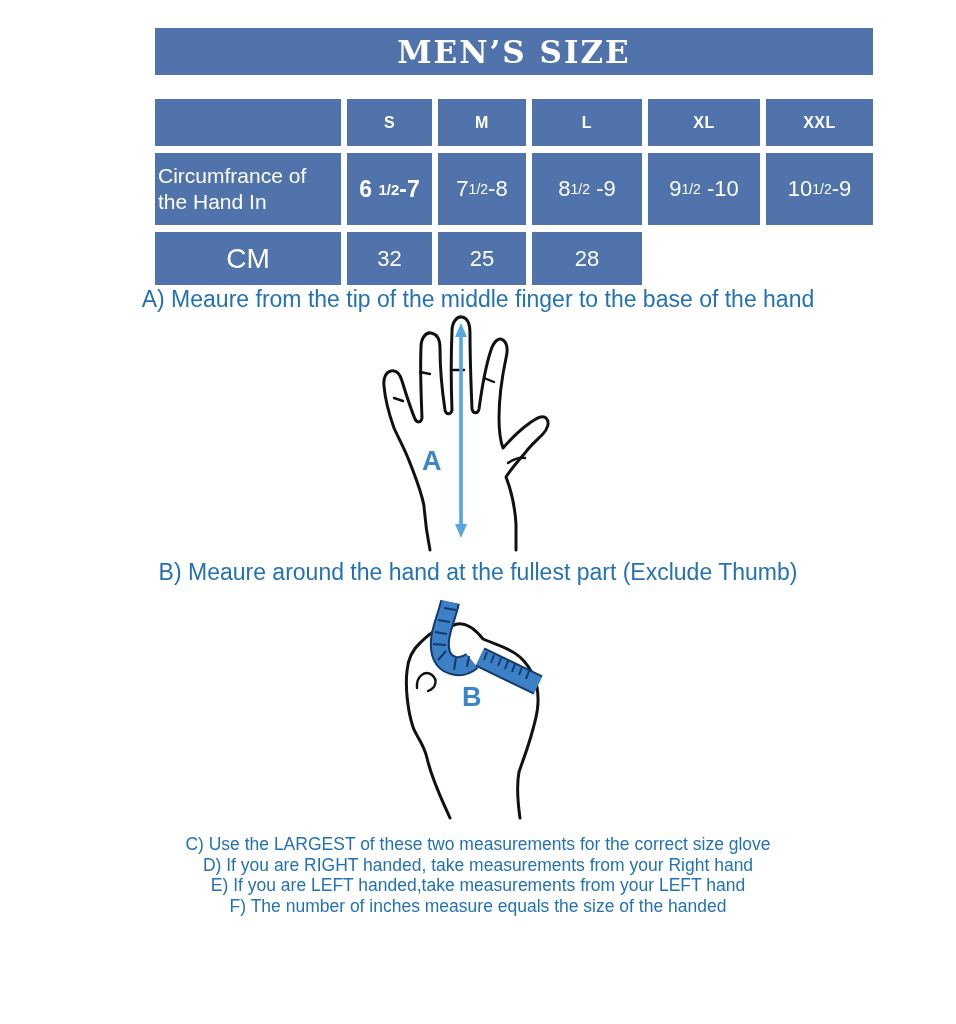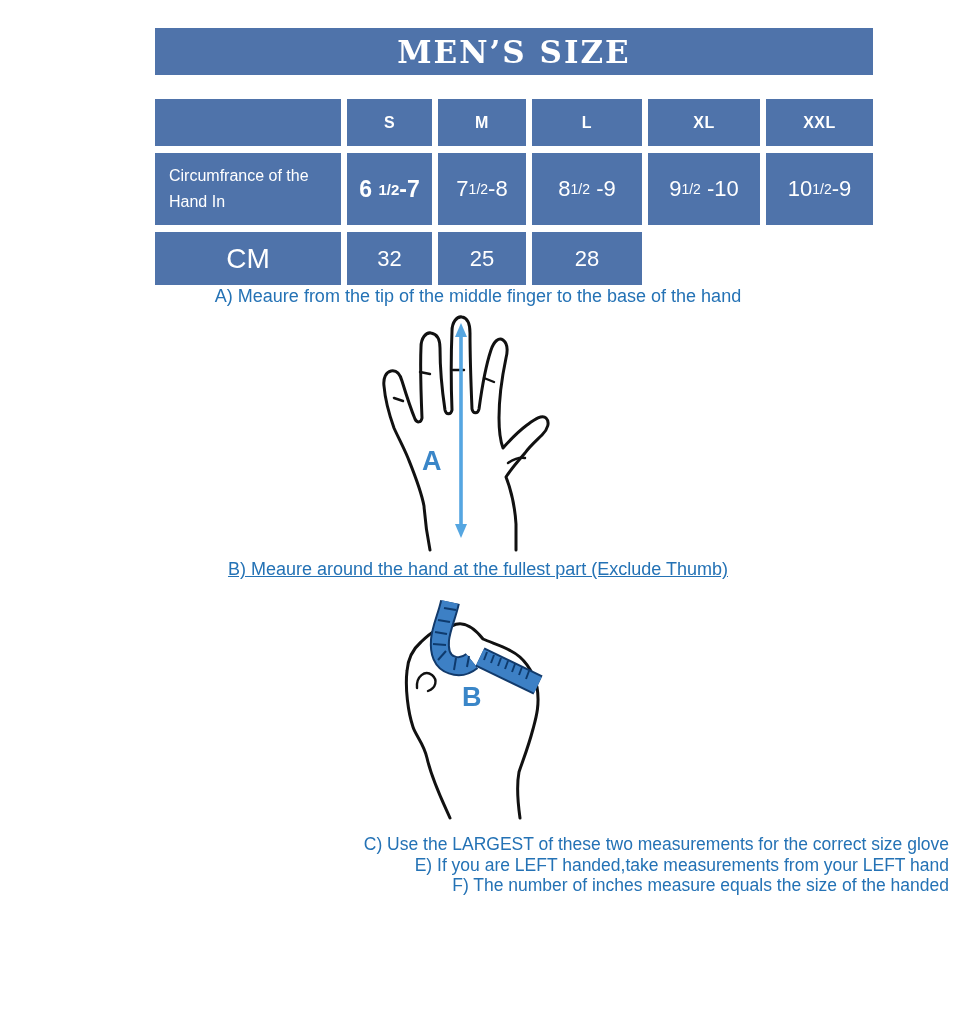--- a/index.html
+++ b/index.html
@@ -16,34 +16,34 @@
 
   
   .tbl{position:absolute;left:155px;top:28px;width:718px;}
   .tbl-title{height:47px;background:var(--blue);color:#fff;display:flex;align-items:center;
              justify-content:center;font-family:"DejaVu Serif",serif;font-weight:bold;
              font-size:31px;letter-spacing:2px;margin-bottom:24px;}
   .tbl-grid{display:grid;grid-template-columns:186px 85px 88px 110px 112px 107px;
             grid-template-rows:47px 72px 53px;gap:7px 6px;}
   .cell{background:var(--blue);color:#fff;display:flex;align-items:center;justify-content:center;}
   .cell.hdr{font-weight:bold;font-size:16px;letter-spacing:.5px;}
-  .cell.circlabel{justify-content:flex-start;text-align:left;padding-left:14px;
-                  font-size:16px;line-height:26px;}
+  .cell.circlabel{justify-content:flex-start;text-align:left;padding-left:3px;
+                  font-size:21px;line-height:26px;}
   .cell.cmlabel{font-size:28px;}
   .cell.val{font-size:22px;white-space:pre;}
   .cell.val .frac{font-size:14px;}
   .cell.val.boldv{font-weight:bold;font-size:23px;}
   .cell.val.boldv .frac{font-size:15px;}
 
   
   .ins{position:absolute;left:7px;width:942px;text-align:center;color:var(--ins);
-       font-size:18px;}
+       font-size:23px;}
   .ins-a{top:286px;}
-  .ins-b{top:559px;text-decoration:underline;}
-  .notes{position:absolute;left:7px;top:834px;width:942px;text-align:right;color:var(--ins);
+  .ins-b{top:559px;}
+  .notes{position:absolute;left:7px;top:834px;width:942px;text-align:center;color:var(--ins);
          font-size:17.5px;line-height:20.6px;}
 
   
   .illusA{position:absolute;left:358px;top:310px;width:240px;height:245px;}
   .illusB{position:absolute;left:380px;top:588px;width:220px;height:235px;}
   .fillwhite{fill:#ffffff;stroke:none;}
   .outline{fill:none;stroke:#111;stroke-width:3;stroke-linecap:round;stroke-linejoin:round;}
   .crease{fill:none;stroke:#111;stroke-width:2.4;stroke-linecap:round;}
   .arrowline{stroke:var(--arrow);stroke-width:3.6;}
   .arrowhead{fill:var(--arrow);}
@@ -156,17 +156,18 @@
         <path class="tick" d="M 135,76 L 132,84"></path>
         <path class="tick" d="M 142,79 L 139,87"></path>
         <path class="tick" d="M 149,83 L 146,91"></path>
       </g>
       <text class="diaglabel" x="82" y="118">B</text>
     </svg>
   </div>
 
   <div class="notes">
     <div>C) Use the LARGEST of these two measurements for the correct size glove</div>
+    <div>D) If you are RIGHT handed, take measurements from your Right hand</div>
     <div>E) If you are LEFT handed,take measurements from your LEFT hand</div>
     <div>F) The number of inches measure equals the size of the handed</div>
   </div>
 
 </div>
 
 </body></html>

